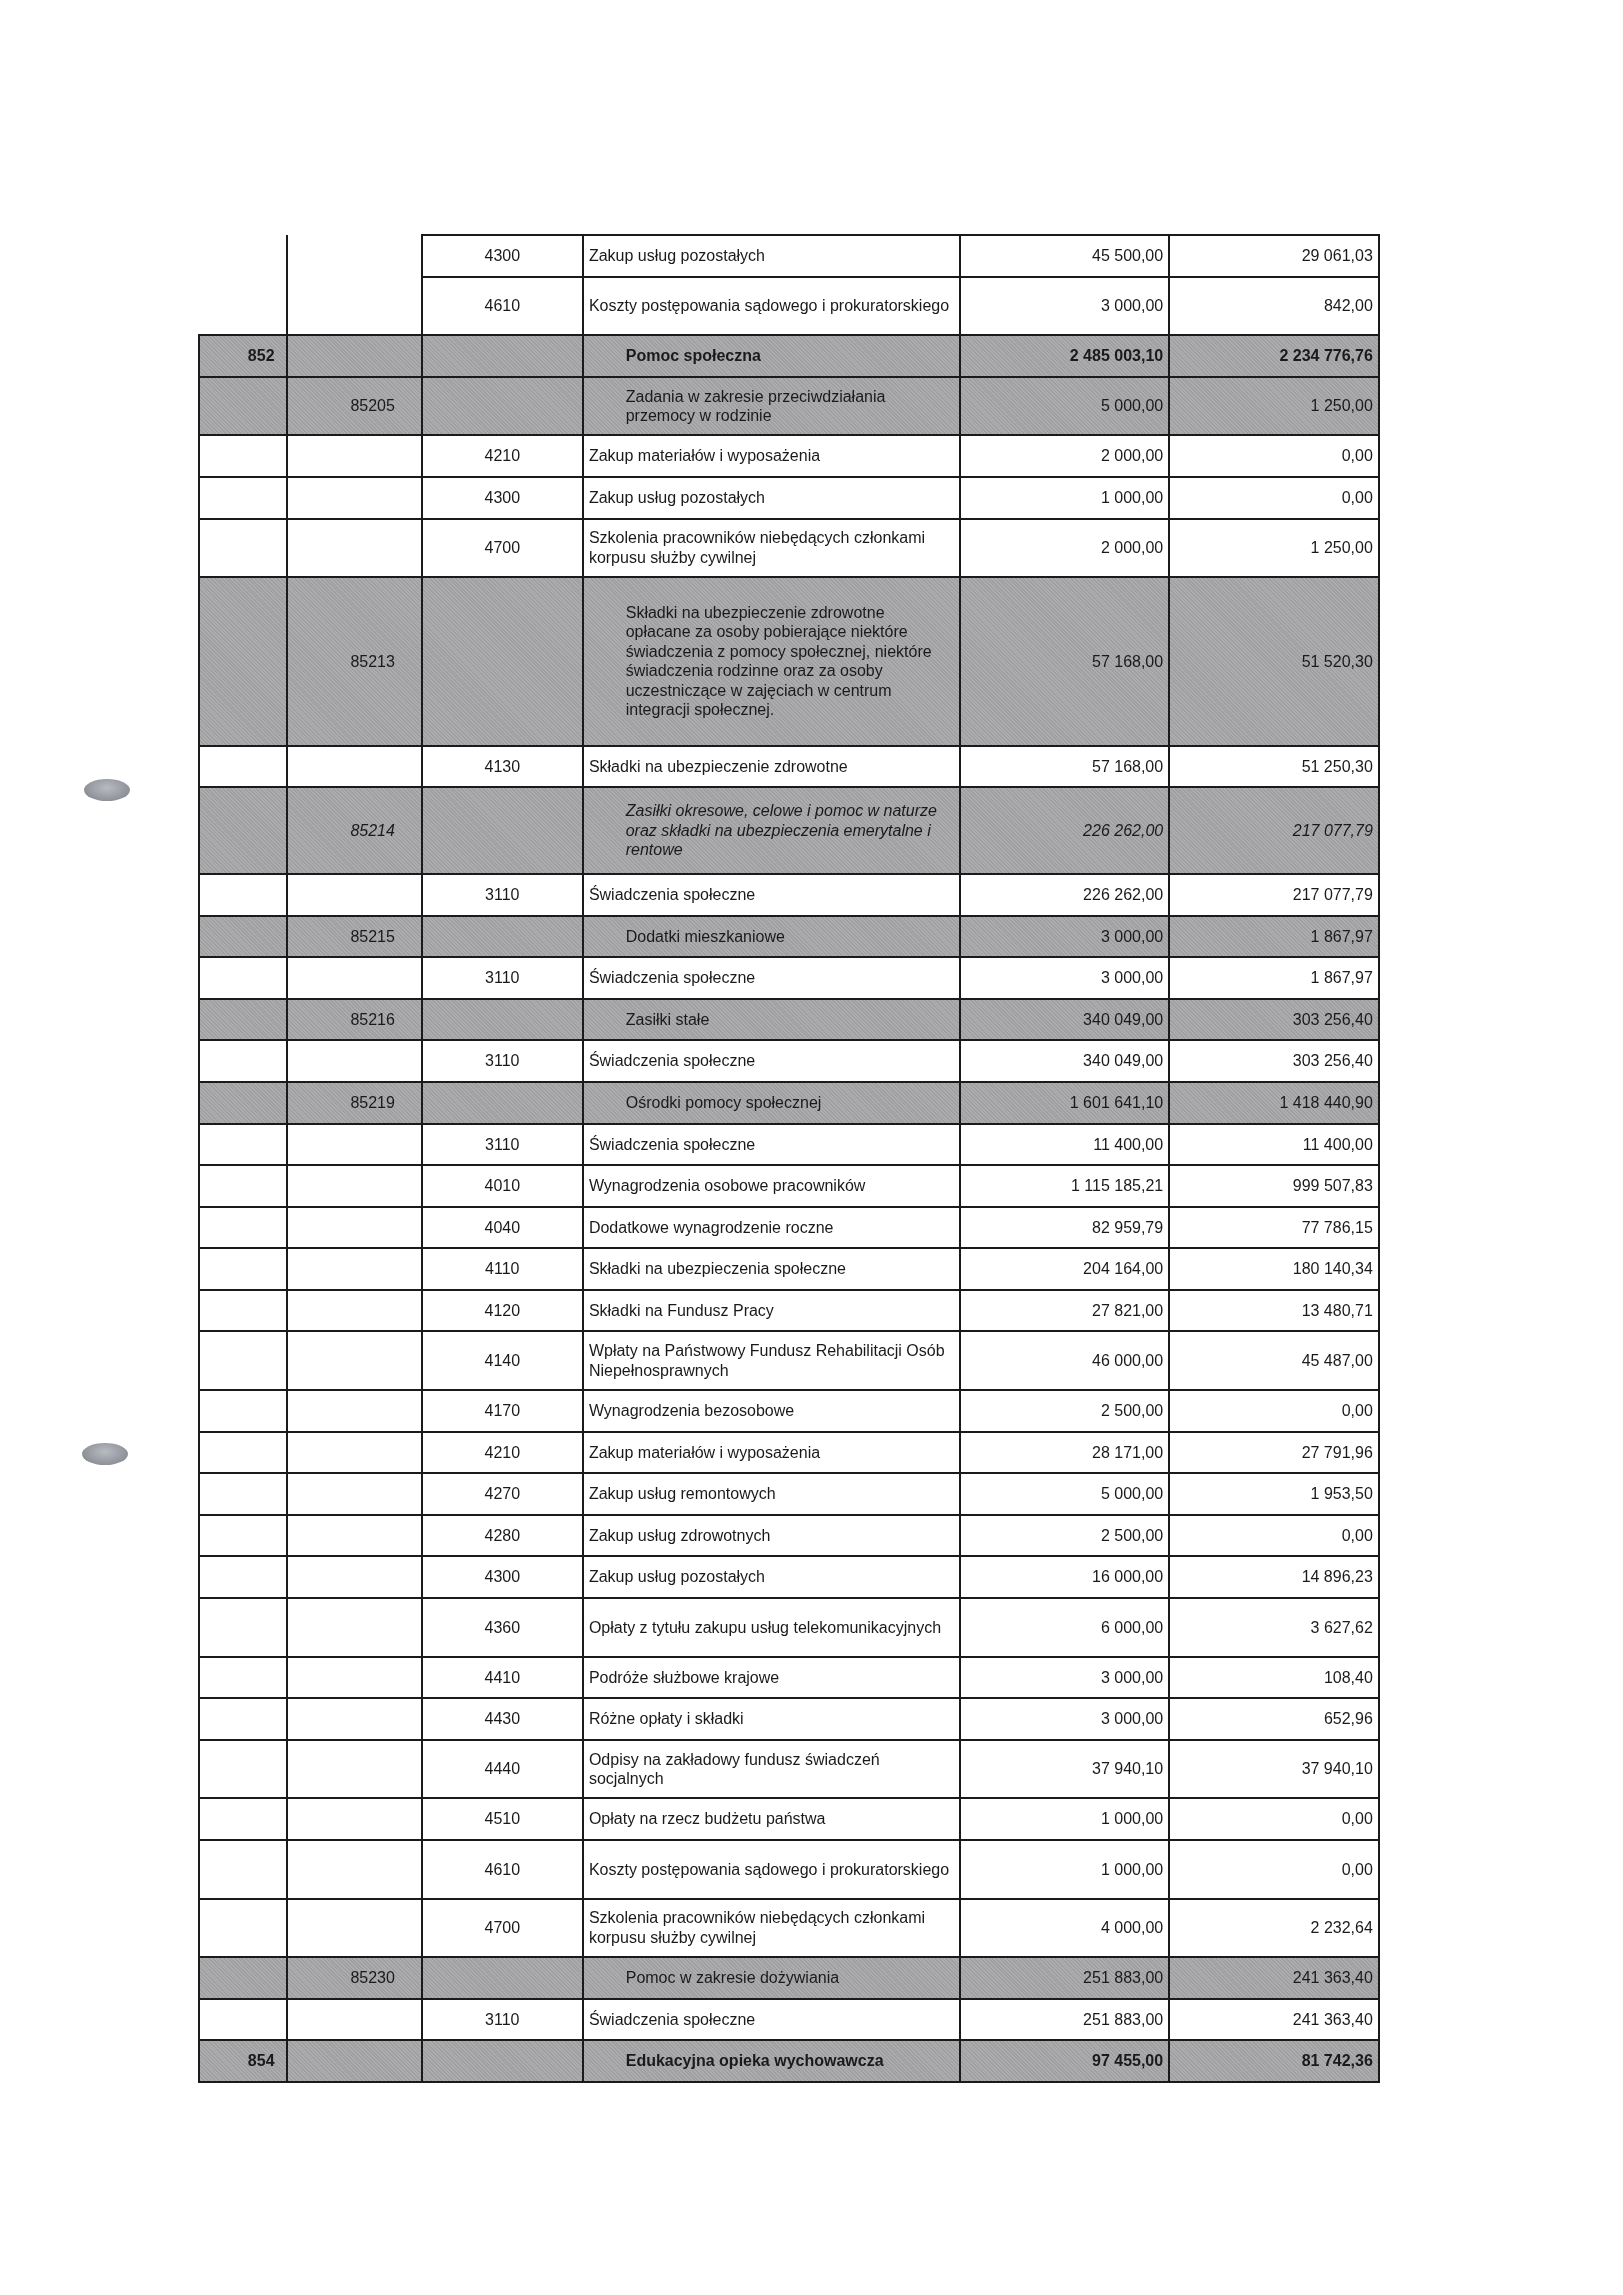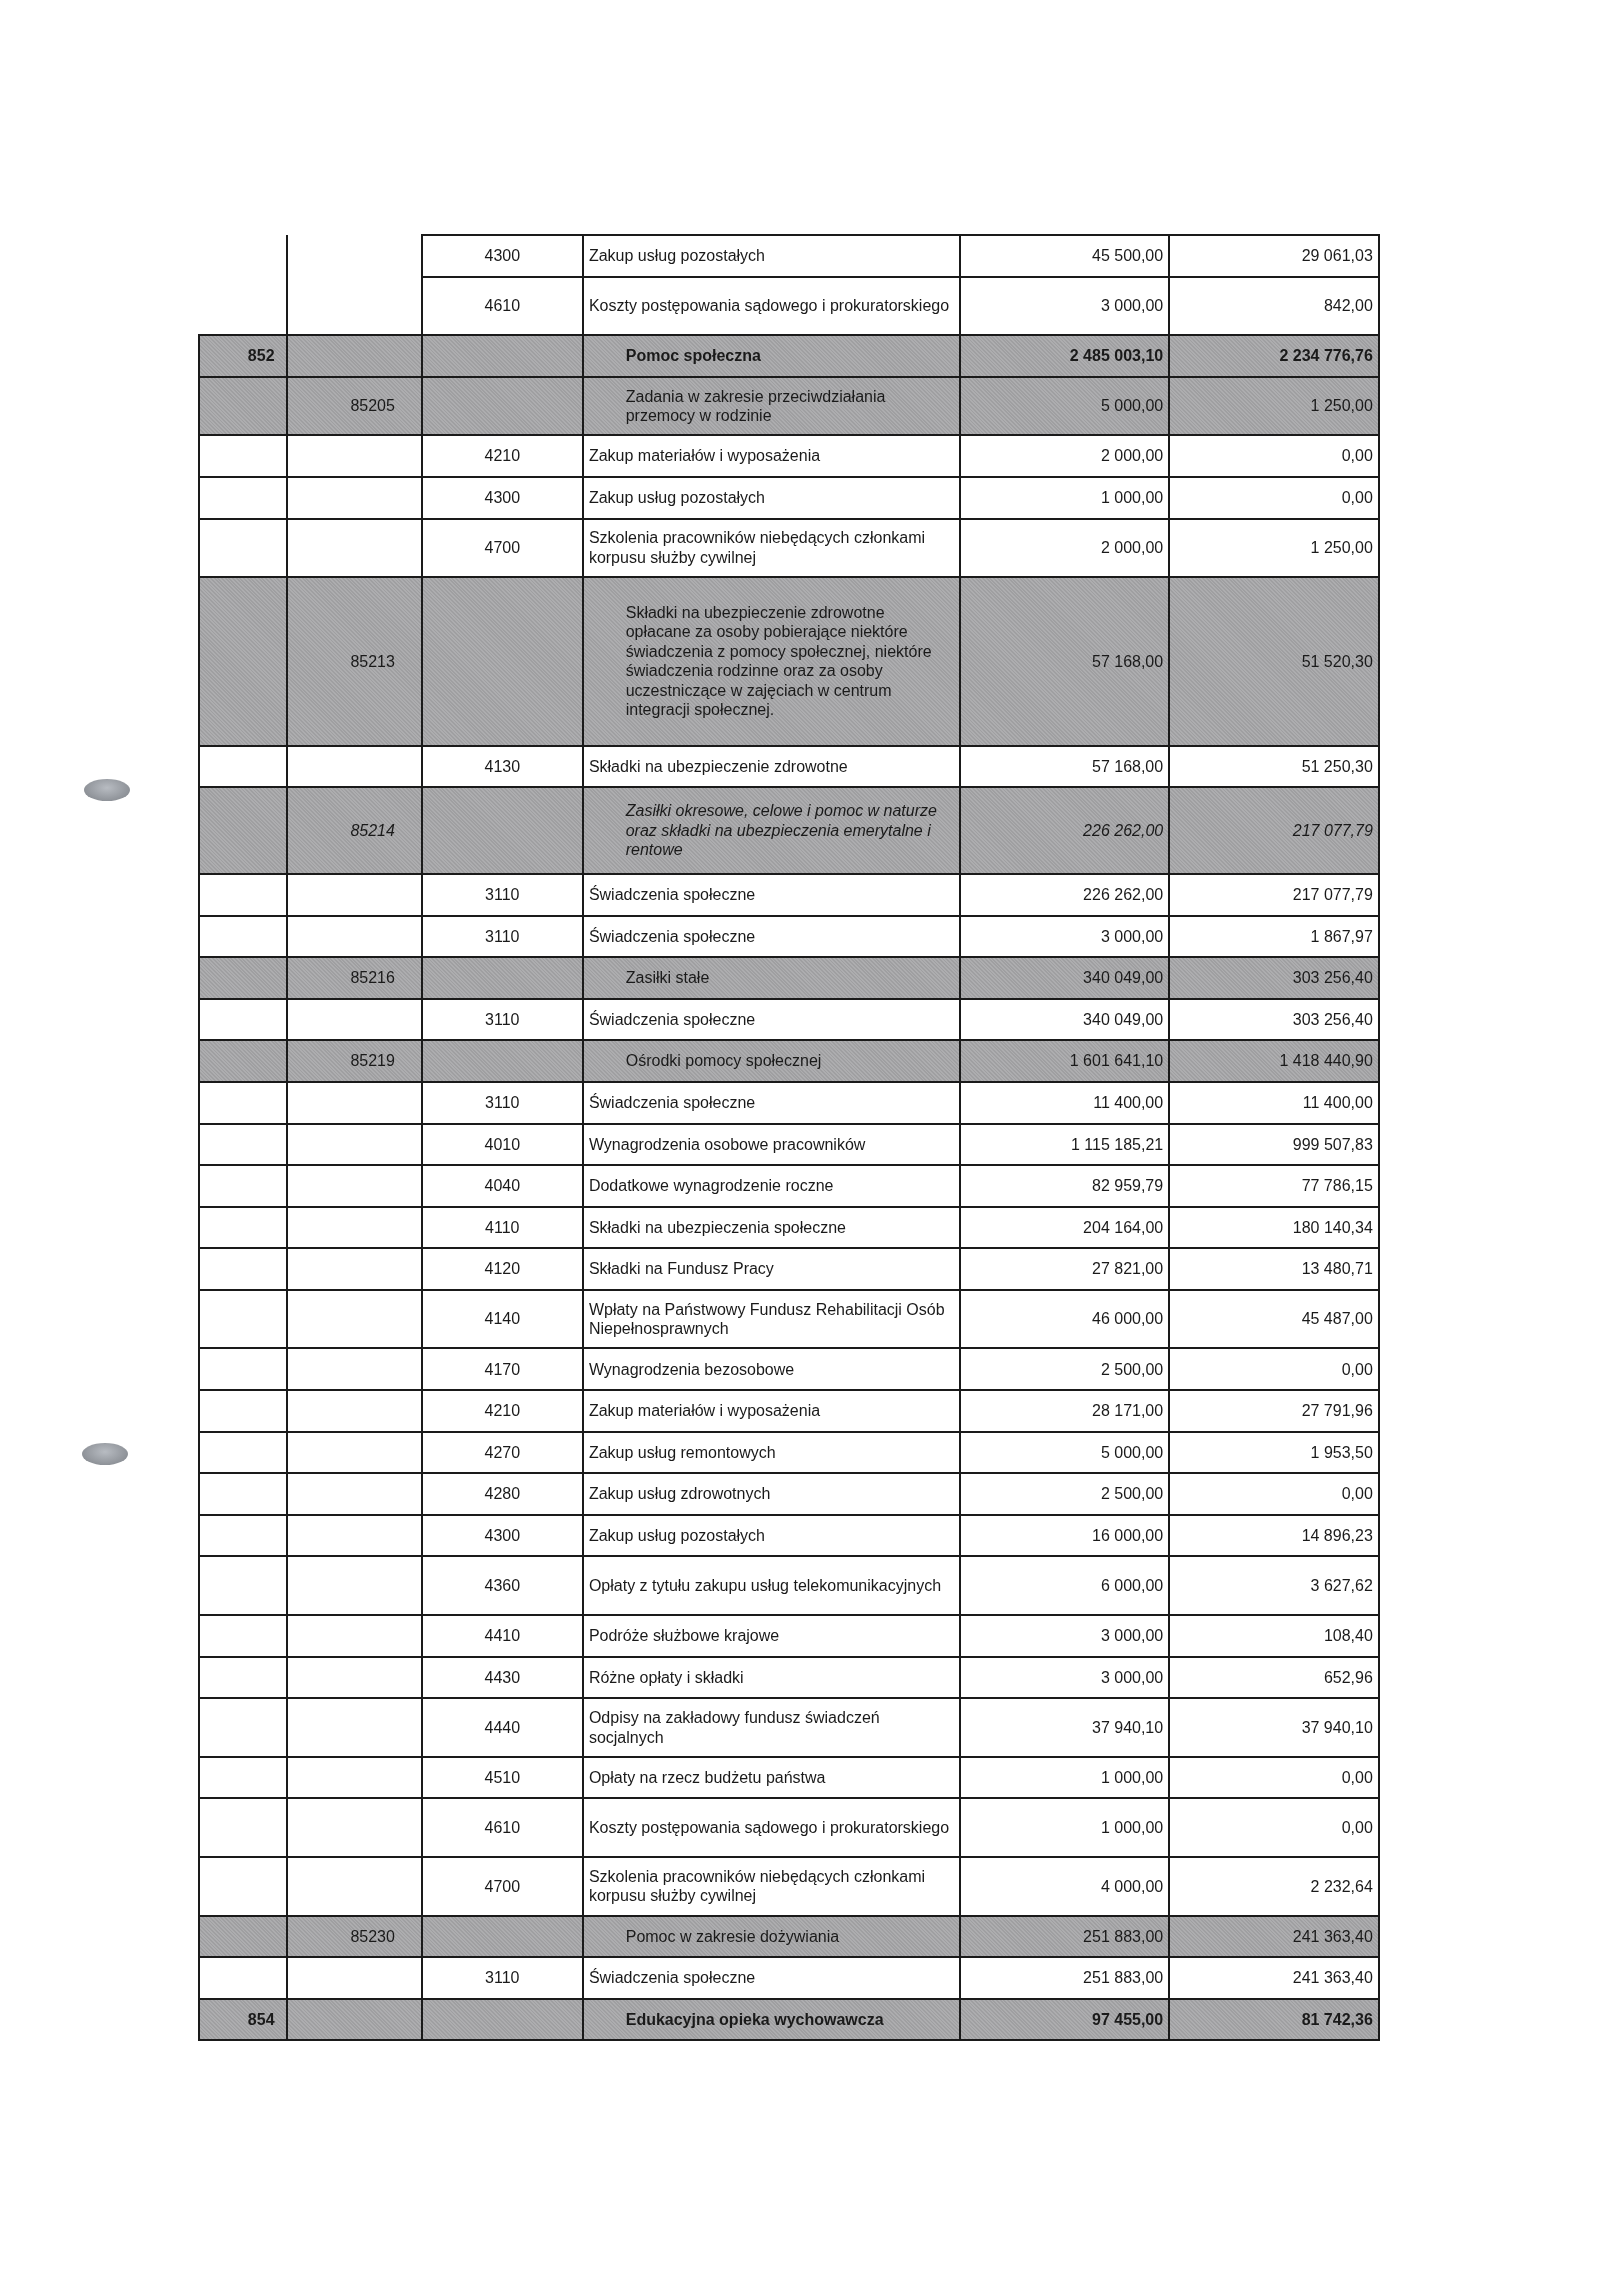--- a/index.html
+++ b/index.html
@@ -138,20 +138,28 @@
         <td class="num">217 077,79</td>
       </tr>
       <tr class="r1">
         <td class="code"></td>
         <td class="code"></td>
         <td class="code">3110</td>
         <td class="name">Świadczenia społeczne</td>
         <td class="num">226 262,00</td>
         <td class="num">217 077,79</td>
       </tr>
+      <tr class="r1 shaded">
+        <td class="code"></td>
+        <td class="code">85215</td>
+        <td class="code"></td>
+        <td class="name">Dodatki mieszkaniowe</td>
+        <td class="num">3 000,00</td>
+        <td class="num">1 867,97</td>
+      </tr>
       <tr class="r1">
         <td class="code"></td>
         <td class="code"></td>
         <td class="code">3110</td>
         <td class="name">Świadczenia społeczne</td>
         <td class="num">3 000,00</td>
         <td class="num">1 867,97</td>
       </tr>
       <tr class="r1 shaded">
         <td class="code"></td>

